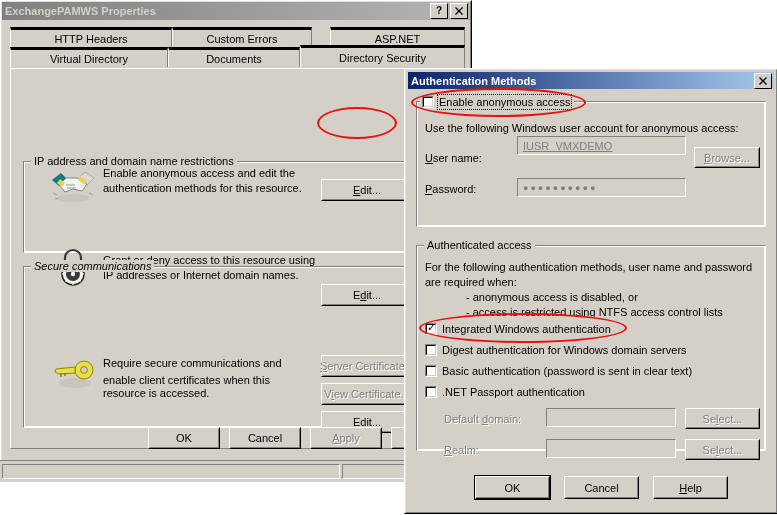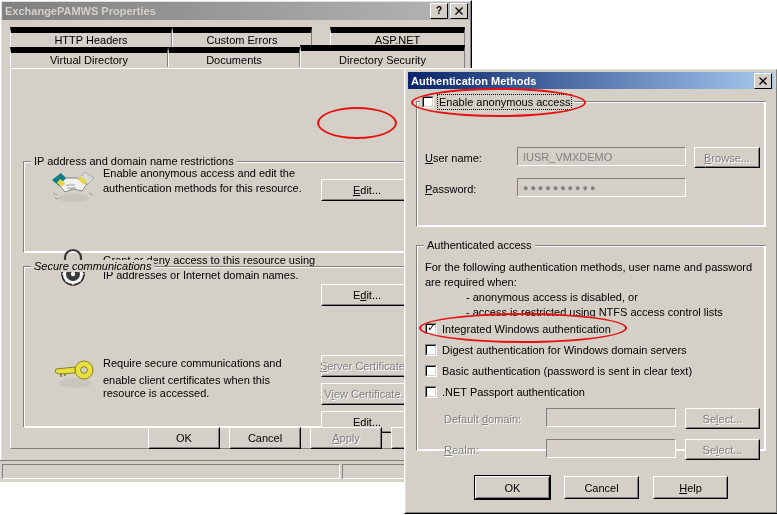--- a/index.html
+++ b/index.html
@@ -23,21 +23,21 @@
   .tbtn{width:16px;height:14px;background:#d4d0c8;margin-left:2px;
         border-top:1px solid #ffffff;border-left:1px solid #ffffff;
         border-right:1px solid #000;border-bottom:1px solid #000;
         display:flex;align-items:center;justify-content:center;
         font-size:10px;font-weight:bold;line-height:1;cursor:default;
         font-family:"Liberation Sans",sans-serif;color:#000;}
 
   
   .tabrow{position:absolute;height:21px;}
   .tab{position:absolute;height:20px;background:#d4d0c8;box-sizing:border-box;
-       border-top:6px solid #000000;border-left:1px solid #ffffff;
+       border-top:3px solid #000000;border-left:1px solid #ffffff;
        border-right:1px solid #808080;
        display:flex;align-items:center;justify-content:center;
        font-size:11px;white-space:nowrap;cursor:default;}
   .tab.sel{background:#d4d0c8;z-index:5;}
 
   .tabbody{position:absolute;background:#d4d0c8;
            border-top:1px solid #ffffff;border-left:1px solid #ffffff;
            border-right:1px solid #808080;border-bottom:1px solid #808080;}
 
   
@@ -247,23 +247,24 @@
 
     <div class="group" style="left:10px;top:31px;width:350px;height:126px;">
       <div class="gb2"></div>
     </div>
     <div class="cbrow" style="left:14px;top:25px;background:#d4d0c8;padding:1px 4px 1px 2px;">
       <span class="cbox">
           <span class="in"></span>
         </span>
       <span class="focusring">Enable anonymous access</span>
     </div>
+    <div class="lbl" style="left:19px;top:52px;">Use the following Windows user account for anonymous access:</div>
 
     <div class="lbl" style="left:19px;top:82px;"><u>U</u>ser name:</div>
-    <div class="field" style="left:111px;top:77px;width:169px;height:19px;">
+    <div class="field" style="left:111px;top:66px;width:169px;height:19px;text-decoration:underline;">
       <span>IUSR_VMXDEMO</span>
     </div>
     <div class="btn disabled" style="left:288px;top:77px;width:66px;height:21px;">
       <div class="ib"></div>
         <span><u>B</u>rowse...</span>
     </div>
 
     <div class="lbl" style="left:19px;top:113px;"><u>P</u>assword:</div>
     <div class="field" style="left:111px;top:108px;width:169px;height:19px;">
       <span style="letter-spacing:2px;font-size:9px;">●●●●●●●●●●</span>

